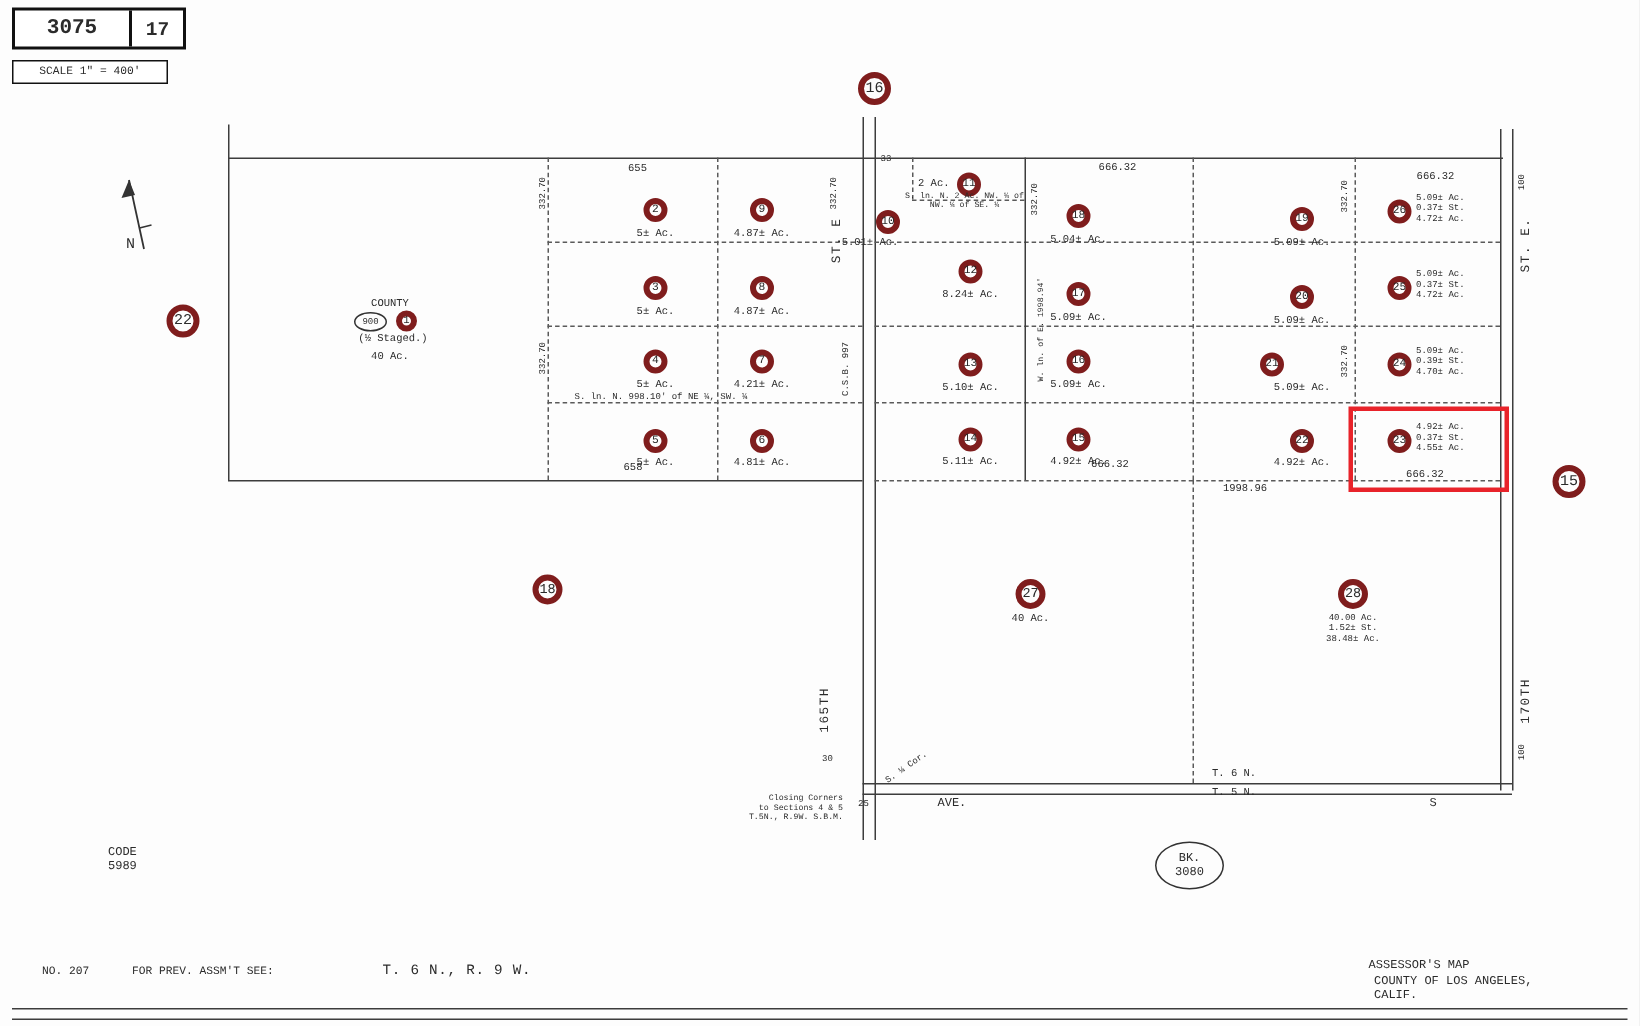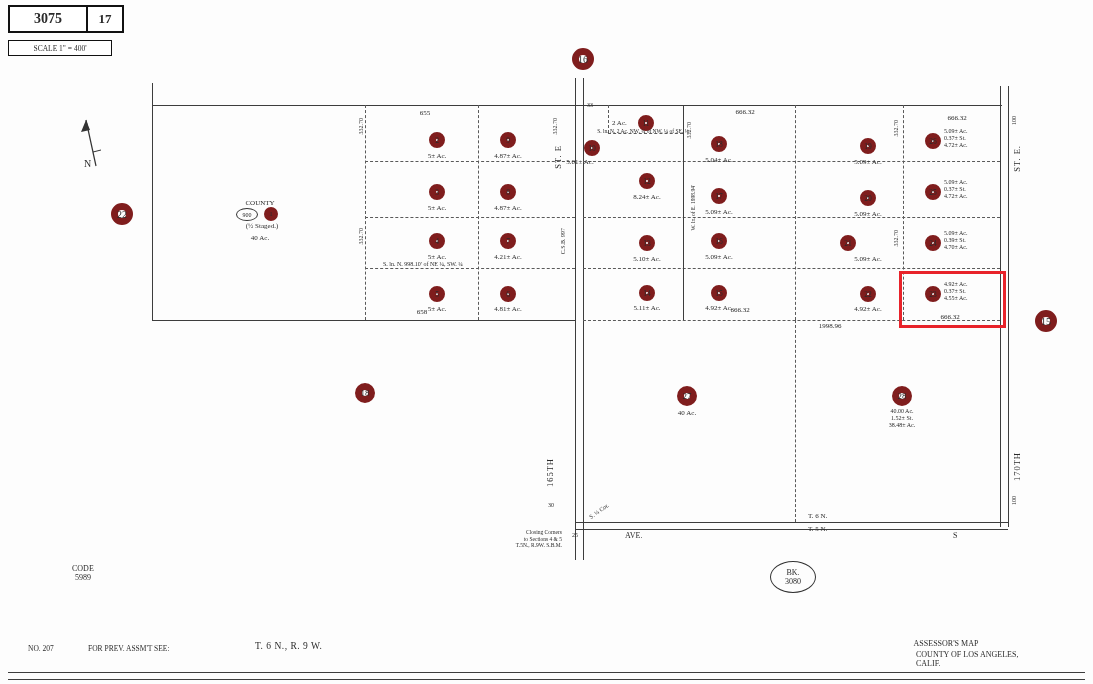--- a/index.html
+++ b/index.html
@@ -1,23 +1,23 @@
 <!DOCTYPE html>
 <html><head>
 <meta charset="utf-8">
 <style>
   html,body{margin:0;padding:0;background:#e9e9e9}
   .sheet{position:relative;width:1093px;height:684px;background:#fdfdfd;
-         font-family:Liberation Serif, serif;color:#2b2b2b;overflow:hidden}
+         font-family:Liberation Mono, monospace;color:#2b2b2b;overflow:hidden}
   .abs{position:absolute}
   .hl{height:0;border-top:1px solid #3d3d3d}
   .vl{width:0;border-left:1px solid #3d3d3d}
   .hd{height:0;border-top:1px dashed #5a5a5a}
   .vd{width:0;border-left:1px dashed #5a5a5a}
-  .circle{border:7px solid #7f1d1d;border-radius:50%;display:flex;align-items:center;
+  .circle{border:4px solid #7f1d1d;border-radius:50%;display:flex;align-items:center;
           justify-content:center;box-sizing:border-box;background:rgba(253,253,253,.6)}
   .c16{width:16px;height:16px;font-size:7.5px}
   .c14{width:14px;height:14px;font-size:7px}
   .c20{width:20px;height:20px;font-size:9px}
   .c22{width:22px;height:22px;font-size:10px}
   .ell{border:1px solid #333;border-radius:50%;font-size:6px;display:flex;
        align-items:center;justify-content:center;box-sizing:border-box}
   .txt{font-size:7px;line-height:8px;white-space:nowrap}
   .t6{font-size:6px;line-height:7px}
   .t8{font-size:8px;line-height:9px}

